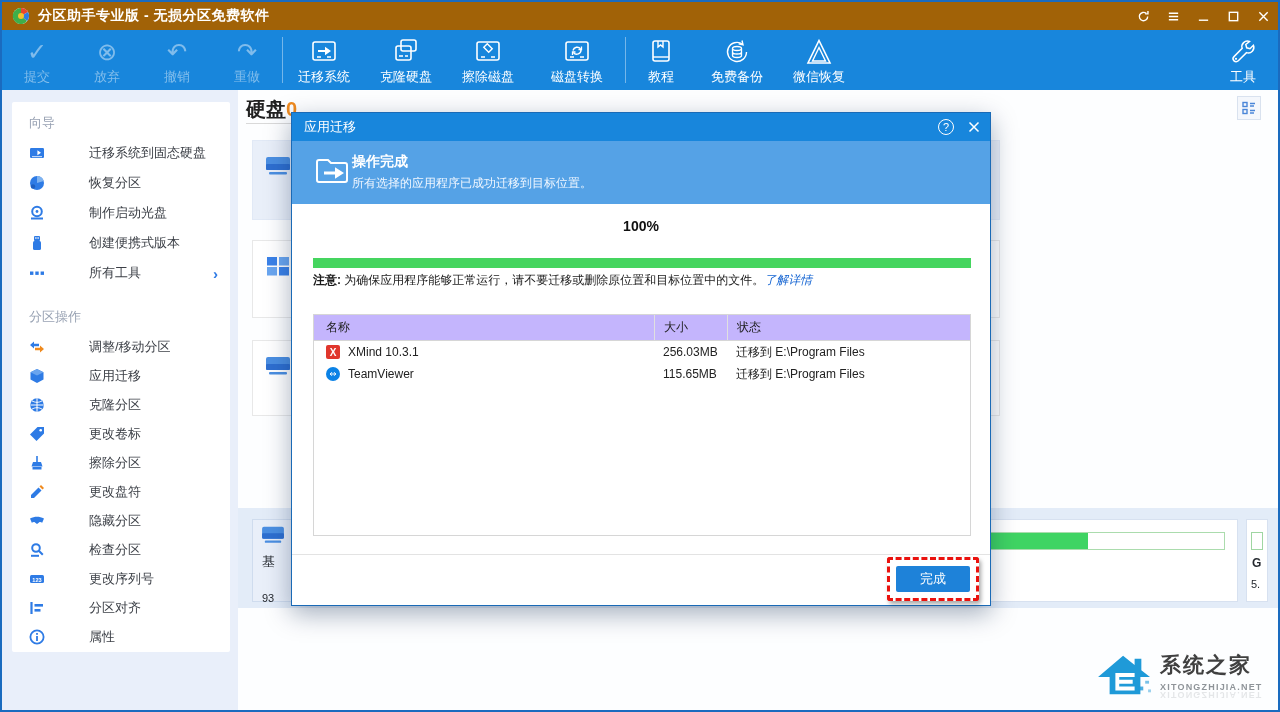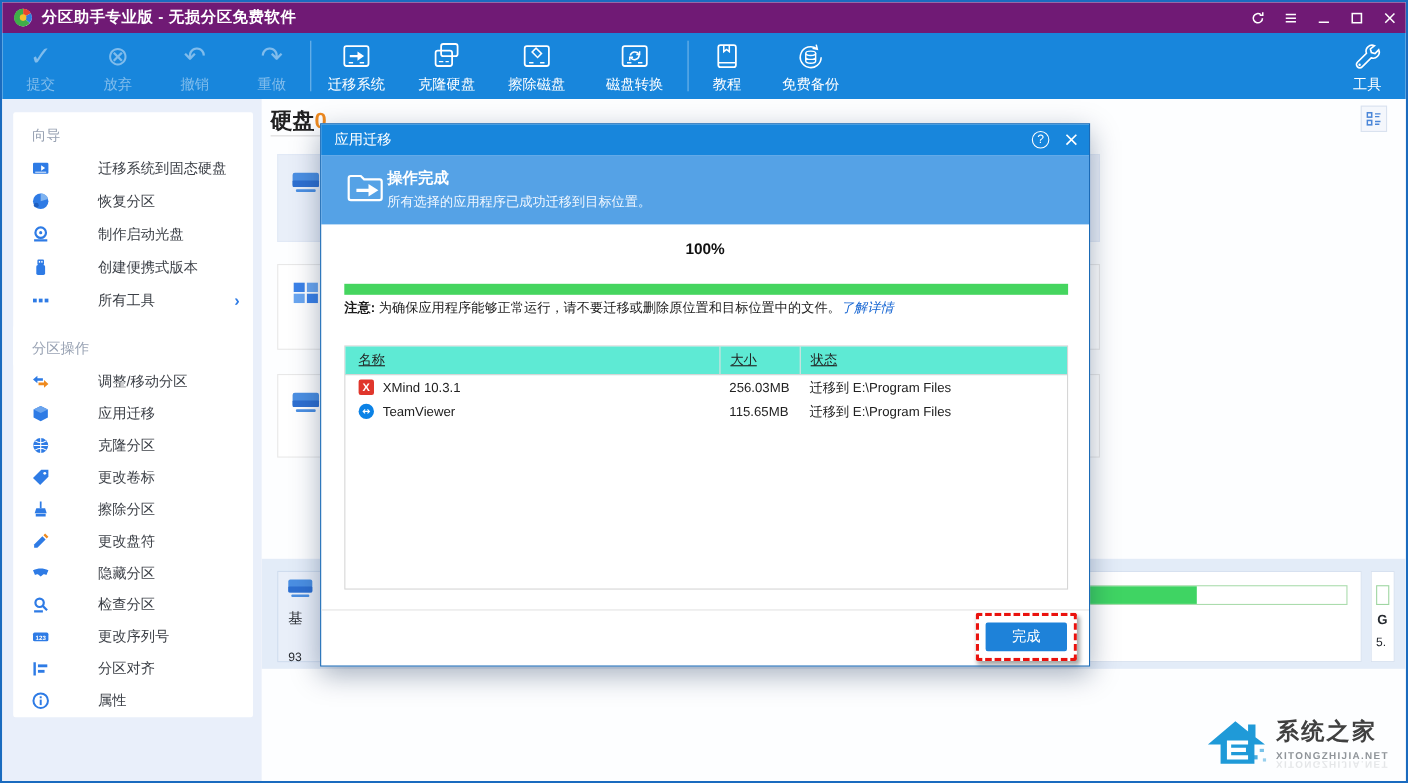--- a/index.html
+++ b/index.html
@@ -1,21 +1,21 @@
 <!DOCTYPE html>
 <html><head>
 <meta charset="utf-8">
 <style>
   * { margin:0; padding:0; box-sizing:border-box; }
   body { font-family:"Liberation Sans", sans-serif; background:#555; }
   .stage { position:relative; width:1280px; height:712px; background:#fff; overflow:hidden;
            border:2px solid #1a6bbf; }
 
   
-  .titlebar { position:absolute; left:0; top:0; right:0; height:28px; background:#701a75;
+  .titlebar { position:absolute; left:0; top:0; right:0; height:28px; background:#a16207;
               display:flex; align-items:center; padding-left:10px; color:#fff; }
   .app-logo { width:18px; height:18px; margin-right:8px; }
   .app-title { font-size:14px; font-weight:700; letter-spacing:.5px; }
   .win-controls { margin-left:auto; display:flex; align-items:center; height:100%; }
   .wc { width:30px; height:100%; display:flex; align-items:center; justify-content:center; cursor:default; }
   .wc svg { width:13px; height:13px; }
 
   .toolbar { position:absolute; left:0; top:28px; right:0; height:60px; background:#1886dc;
              display:flex; align-items:flex-start; color:#fff; }
   .tb-item { width:70px; height:100%; display:flex; flex-direction:column; align-items:center;
@@ -95,21 +95,21 @@
   .bn-title { position:absolute; left:60px; top:12px; font-size:14px; font-weight:700; }
   .bn-sub { position:absolute; left:60px; top:34px; font-size:12px; color:#f0f7ff; }
   .dlg-percent { position:absolute; left:0; right:0; top:105px; text-align:center;
                  font-size:14px; font-weight:700; color:#111; }
   .dlg-bar { position:absolute; left:21px; top:145px; width:658px; height:10px; background:#45d55f; }
   .dlg-note { position:absolute; left:21px; top:159px; font-size:12px; color:#1b1b1b; white-space:nowrap; }
   .note-label { font-weight:700; }
   .note-link { color:#1464d2; cursor:pointer;font-style:italic; }
   .dlg-table { position:absolute; left:21px; top:201px; width:658px; height:222px;
                border:1px solid #d6d6d6; font-size:12px; color:#222; }
-  .tbl-head { display:flex; height:26px; background:#5eead4; border-bottom:1px solid #d6d6d6; align-items:center;text-decoration:underline; }
+  .tbl-head { display:flex; height:26px; background:#c4b5fd; border-bottom:1px solid #d6d6d6; align-items:center; }
   .th { height:100%; display:flex; align-items:center; padding-left:12px; }
   .th-name { width:340px; } .th-size { width:73px; border-left:1px solid #e0e0e0; padding-left:9px; }
   .th-status { flex:1; border-left:1px solid #e0e0e0; padding-left:9px; }
   .tbl-row { display:flex; height:22px; align-items:center; }
   .td-name { width:340px; display:flex; align-items:center; padding-left:12px; }
   .td-size { width:73px; padding-left:9px; }
   .td-status { flex:1; padding-left:9px; }
   .app-ico { width:14px; height:14px; margin-right:8px; flex:0 0 14px; border-radius:2px;
              display:flex; align-items:center; justify-content:center; }
   .xmind { background:#e0362c; color:#fff; font-size:10px; font-weight:700; }
@@ -241,20 +241,29 @@
       <span class="tb-ico">
         <svg viewBox="0 0 30 30">
             <path d="M24.5 15a9.5 9.5 0 1 1-4-7.8" fill="none" stroke="#fff" stroke-width="1.4"></path>
             <path d="M20 3.5l1 4.3-4.3-1" fill="none" stroke="#fff" stroke-width="1.4"></path>
             <ellipse cx="15" cy="11.5" rx="4.5" ry="2" fill="none" stroke="#fff" stroke-width="1.3"></ellipse>
             <path d="M10.5 11.5v7c0 1.1 2 2 4.5 2s4.5-.9 4.5-2v-7M10.5 15c0 1.1 2 2 4.5 2s4.5-.9 4.5-2" fill="none" stroke="#fff" stroke-width="1.3"></path>
           </svg>
       </span>
       <span class="tb-label">免费备份</span>
     </div>
+    <div class="tb-item tb-wide">
+      <span class="tb-ico">
+        <svg viewBox="0 0 30 30">
+            <path d="M15 3.5L26 26H4z" fill="none" stroke="#fff" stroke-width="1.6"></path>
+            <path d="M15 10.5L21.5 24h-13z" fill="none" stroke="#fff" stroke-width="1.4"></path>
+          </svg>
+      </span>
+      <span class="tb-label">微信恢复</span>
+    </div>
     <div class="tb-spacer"></div>
     <div class="tb-item">
       <span class="tb-ico">
         <svg viewBox="0 0 30 30">
             <path d="M21.5 4.5a5.5 5.5 0 0 0-7.3 6.9L6 19.6a3 3 0 1 0 4.3 4.2l8.2-8.2a5.5 5.5 0 0 0 6.9-7.3l-3.4 3.4-3.3-.9-.9-3.3z" fill="none" stroke="#fff" stroke-width="1.5"></path>
             <circle cx="8" cy="21.8" r="1.1" fill="#fff"></circle>
           </svg>
       </span>
       <span class="tb-label">工具</span>
     </div>

